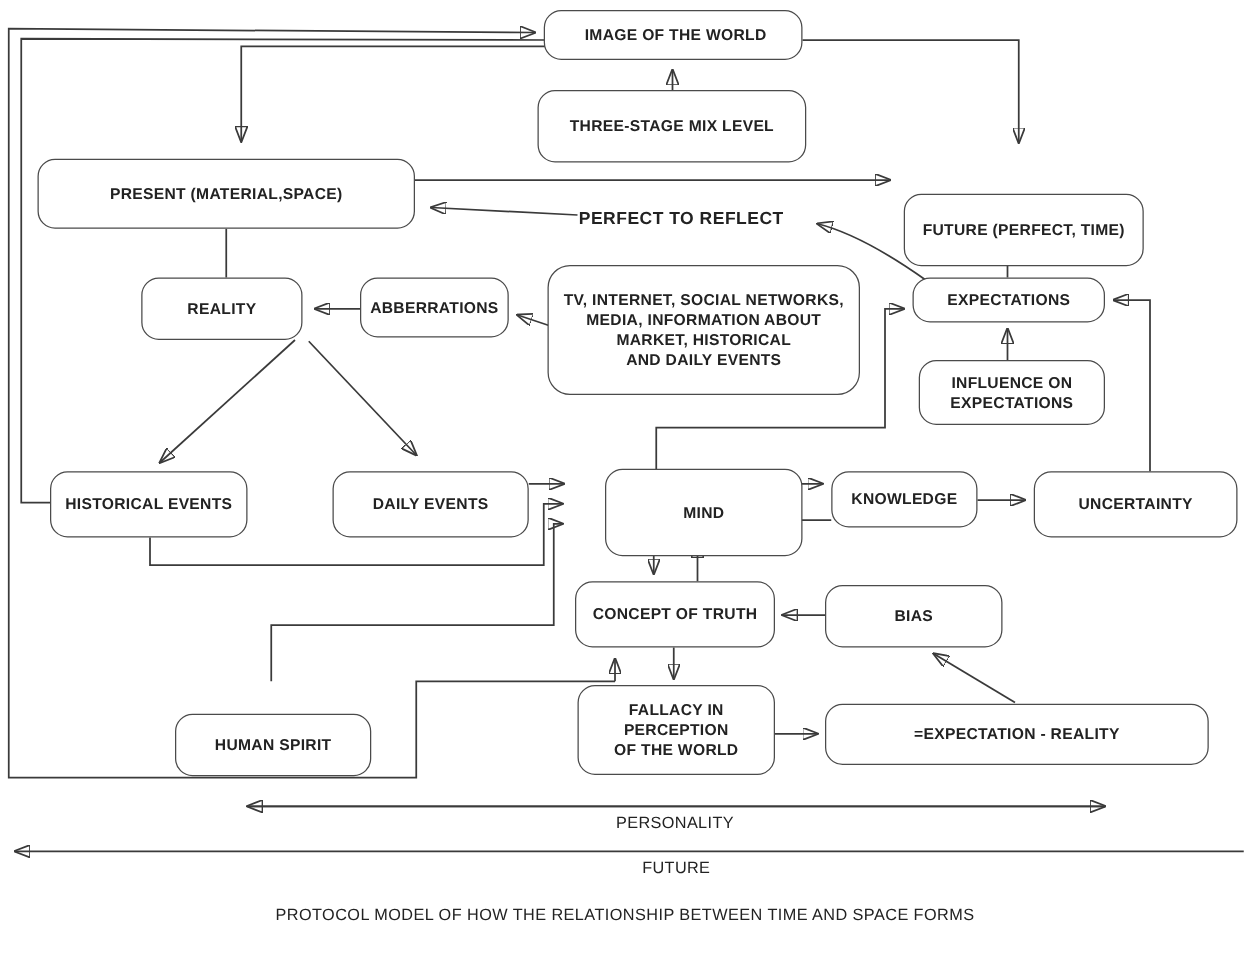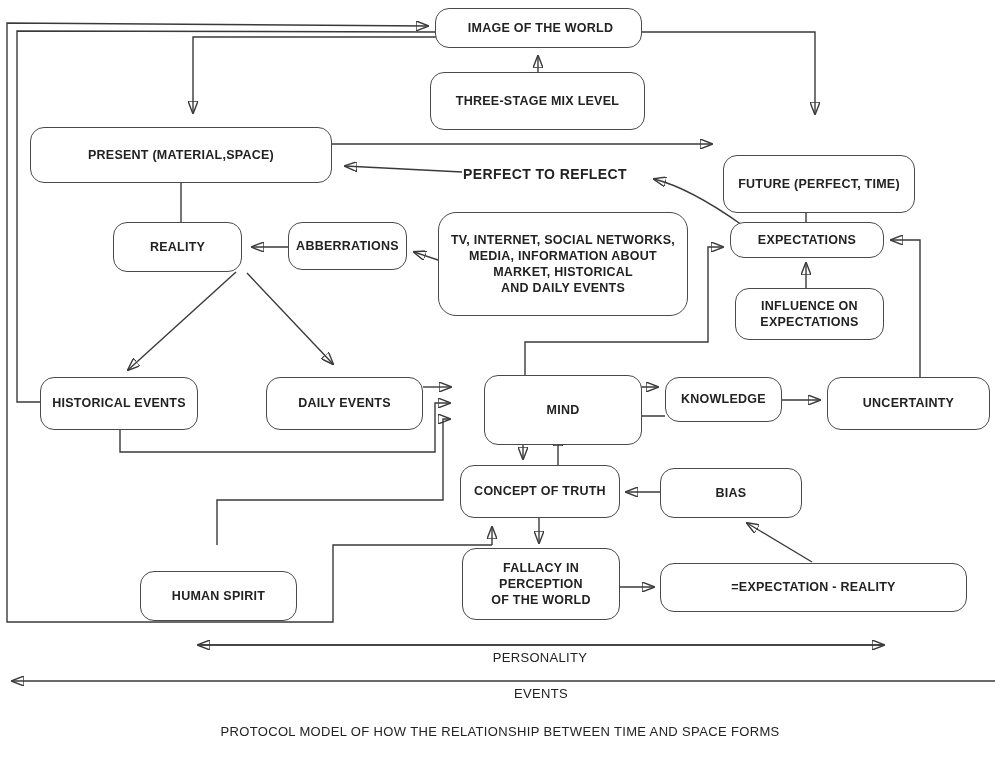--- a/index.html
+++ b/index.html
@@ -89,16 +89,16 @@
   <div class="box" style="left:460px;top:465px;width:160px;height:53px;">CONCEPT OF TRUTH</div>
   <div class="box" style="left:660px;top:468px;width:142px;height:50px;">BIAS</div>
   <div class="box" style="left:140px;top:545px;width:157px;height:50px;margin-top:26px;">HUMAN SPIRIT</div>
   <div class="box" style="left:462px;top:548px;width:158px;height:72px;text-align:center;">FALLACY IN
 PERCEPTION
 OF THE WORLD</div>
   <div class="box" style="left:660px;top:563px;width:307px;height:49px;">=EXPECTATION - REALITY</div>
 
   <div class="floating ability" style="left:440px;top:166px;width:210px;">PERFECT TO REFLECT</div>
   <div class="floating axis-label" style="left:440px;top:650px;width:200px;">PERSONALITY</div>
-  <div class="floating axis-label" style="left:441px;top:686px;width:200px;">EVENTS</div>
+  <div class="floating axis-label" style="left:441px;top:686px;width:200px;">FUTURE</div>
   <div class="floating caption" style="left:0px;top:724px;width:1000px;">PROTOCOL MODEL OF HOW THE RELATIONSHIP BETWEEN TIME AND SPACE FORMS</div>
 
 </div>
 
 </body></html>

